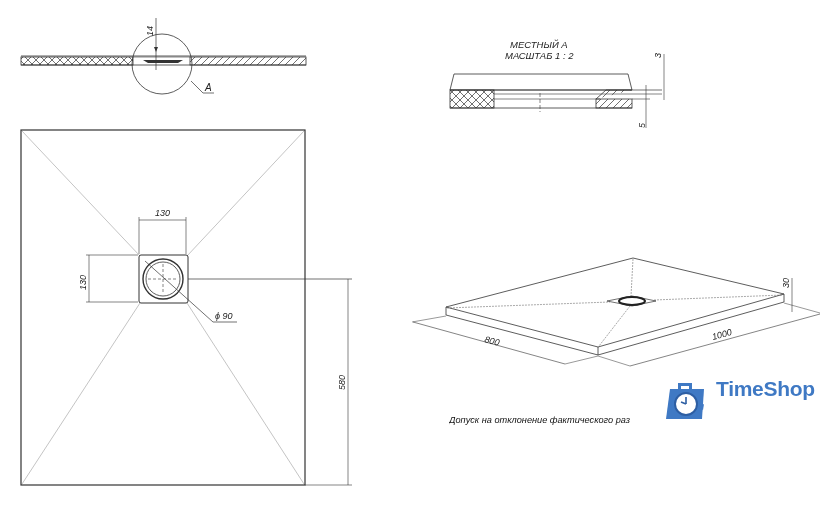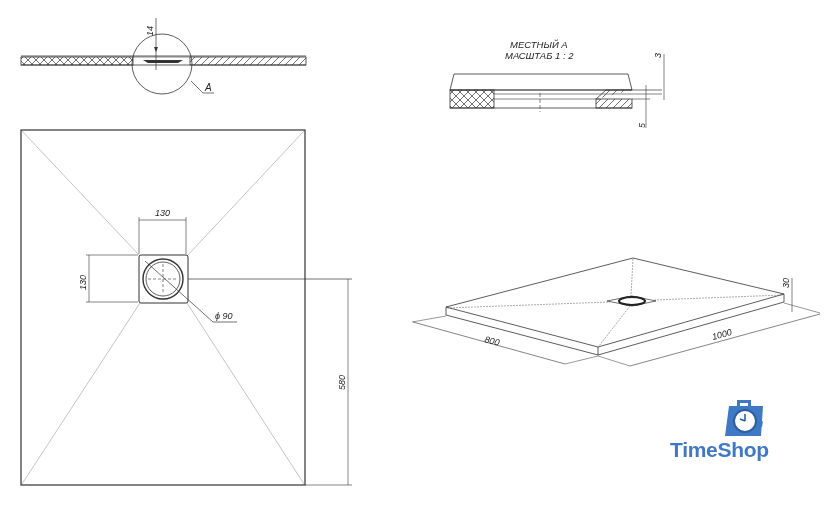--- a/index.html
+++ b/index.html
@@ -1,21 +1,21 @@
 <!DOCTYPE html>
 <html><head>
 <meta charset="utf-8">
 <style>
   html, body { margin: 0; padding: 0; background: #ffffff; }
   body { width: 840px; height: 506px; position: relative; overflow: hidden; font-family: "Liberation Sans", sans-serif; }
   svg.drawing { position: absolute; left: 0; top: 0; }
   .dim { font-family: "Liberation Sans", sans-serif; font-size: 9px; font-style: italic; fill: #222; }
   .note { position: absolute; left: 449px; top: 415px; width: 205px; overflow: hidden; white-space: nowrap;
           font-size: 9.2px; line-height: 10px; font-style: italic; color: #111; }
-  .logo { position: absolute; left: 664px; top: 394px; display: flex; align-items: flex-end; flex-direction: column; }
+  .logo { position: absolute; left: 664px; top: 377px; display: flex; align-items: flex-start; }
   .logo-text { font-family: "Liberation Sans", sans-serif; font-weight: bold; font-size: 21px; color: #3f79c4; margin-left: 6px; letter-spacing: -0.3px; }
 </style>
 </head>
 <body>
 
 <svg class="drawing" width="840" height="506" viewBox="0 0 840 506" xmlns="http://www.w3.org/2000/svg">
   <defs>
     <pattern id="cross" width="8" height="8" patternUnits="userSpaceOnUse">
       <path d="M0 0 L8 8 M8 0 L0 8" stroke="#333" stroke-width="0.7"></path>
     </pattern>
@@ -104,20 +104,21 @@
     <line x1="598" y1="356" x2="630" y2="366" stroke="#333" stroke-width="0.5"></line>
     <line x1="784" y1="303" x2="820" y2="313" stroke="#333" stroke-width="0.5"></line>
     <line x1="792" y1="278" x2="792" y2="312" stroke="#333" stroke-width="0.6"></line>
   </g>
   <text class="dim" x="484" y="342" transform="rotate(15 484 342)">800</text>
   <text class="dim" x="713" y="340" transform="rotate(-15 713 340)">1000</text>
   <text class="dim" x="-288" y="789" transform="rotate(-90)">30</text>
 </svg>
 
 <div class="note">
+  <div>Допуск на отклонение фактического раз</div>
 </div>
 
 <div class="logo">
   <svg width="46" height="44" viewBox="0 0 46 44">
     <path d="M14 6 h14 v6 h-3 v-3 h-8 v3 h-3 z" fill="#3f79c4"></path>
     <path d="M6 12 L40 12 L38 42 L2 42 Z" fill="#3f79c4"></path>
     <circle cx="22" cy="27" r="11" fill="#ffffff" stroke="#2d5ea3" stroke-width="2"></circle>
     <line x1="22" y1="27" x2="22" y2="20" stroke="#2d5ea3" stroke-width="1.6"></line>
     <line x1="22" y1="27" x2="17" y2="25" stroke="#2d5ea3" stroke-width="1.6"></line>
     <path d="M34 30 l6 -3 l-1 6 z" fill="#3f79c4"></path>

